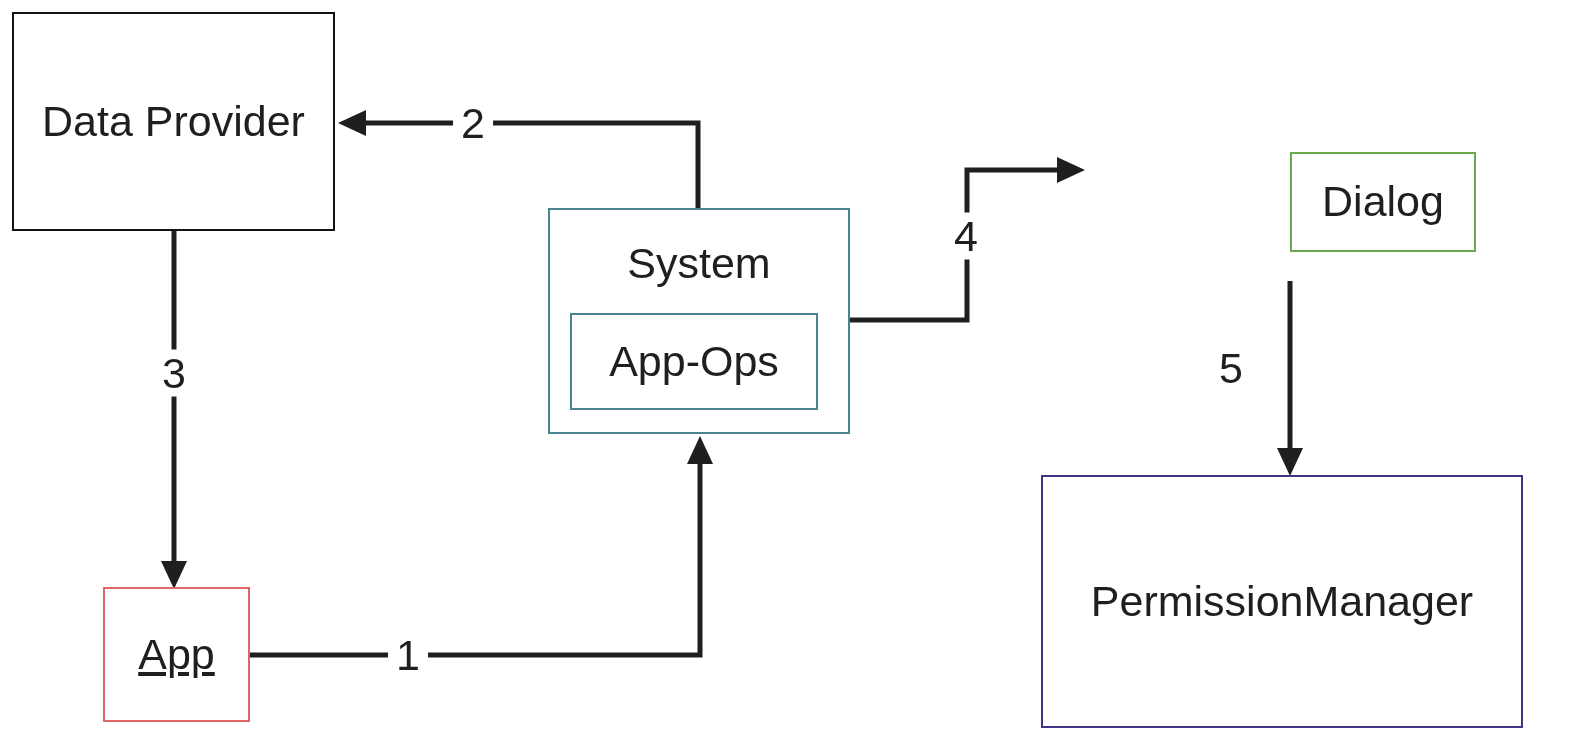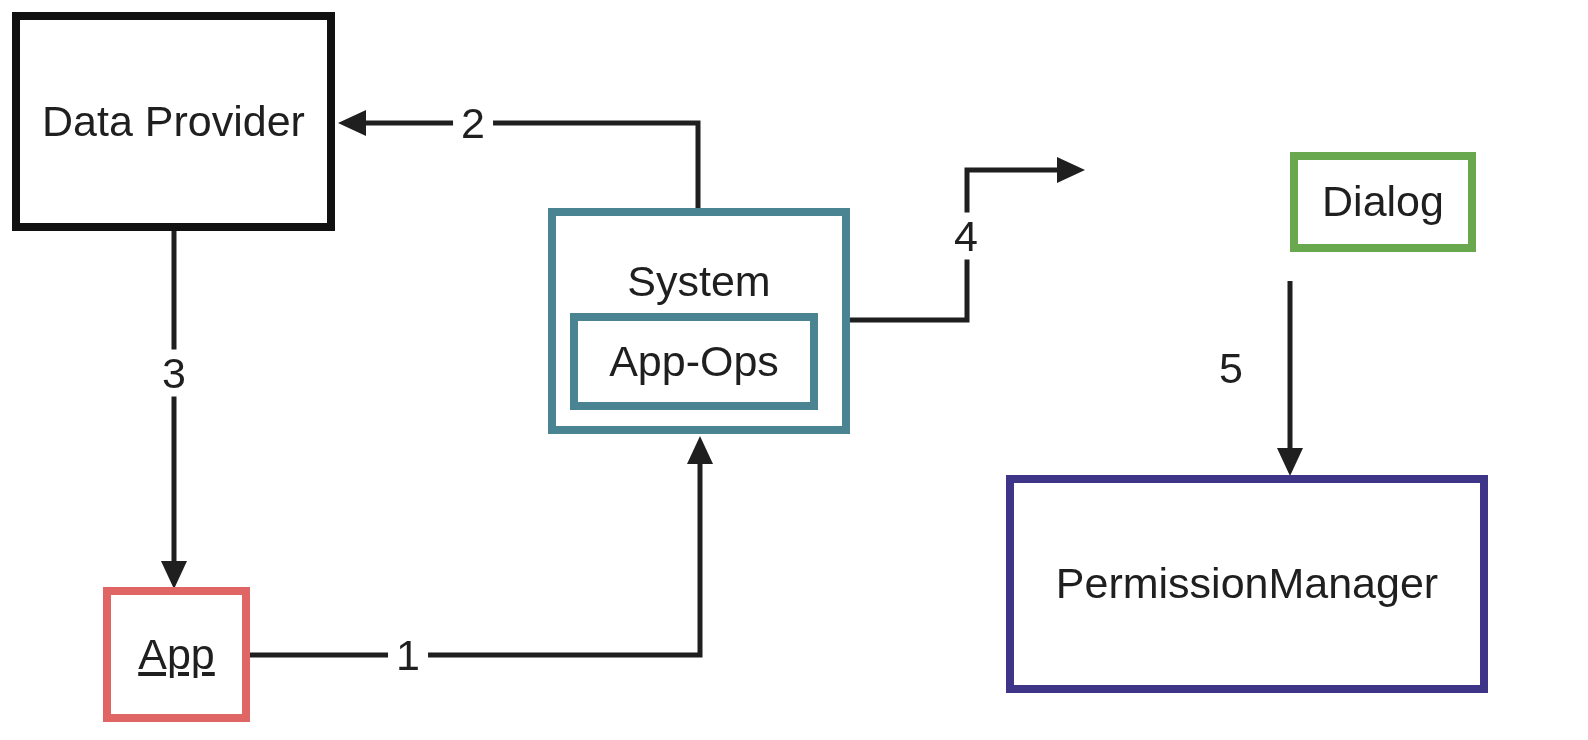--- a/index.html
+++ b/index.html
@@ -12,21 +12,21 @@
     color: #1f1f1f;
     overflow: hidden;
   }
   .connectors {
     position: absolute;
     left: 0; top: 0;
     width: 1588px; height: 740px;
   }
   .box {
     position: absolute;
-    border: 8px solid #8b5cf6;
+    border: 2px solid #8b5cf6;
     background: #ffffff;
     box-sizing: border-box;
   }
   .box-label {
     font-size: 43px;
     line-height: 1.1;
     color: #1f1f1f;
     white-space: nowrap;
   }
   .center-label {
@@ -49,23 +49,23 @@
     background: #ffffff;
     padding: 2px 8px;
     white-space: nowrap;
   }
   
   #box-data-provider   { left: 12px;   top: 12px;  width: 323px; height: 219px; }
   #box-system          { left: 548px;  top: 208px; width: 302px; height: 226px; }
   #box-app-ops         { left: 570px;  top: 313px; width: 248px; height: 97px;  }
   #box-system-ui       { left: 1083px; top: 59px;  width: 410px; height: 221px; }
   #box-dialog          { left: 1290px; top: 152px; width: 186px; height: 100px; }
-  #box-permission-mgr  { left: 1006px; top: 475px; width: 482px; height: 218px; }
+  #box-permission-mgr  { left: 1041px; top: 475px; width: 482px; height: 253px; }
   #box-app             { left: 103px;  top: 587px; width: 147px; height: 135px; text-decoration: underline; }
-  #label-system    { top: 42px; }
+  #label-system    { top: 30px; }
   #label-system-ui { top: 22px; }
   #arrow-label-1 { left: 408px;  top: 655px; }
   #arrow-label-2 { left: 473px;  top: 123px; }
   #arrow-label-3 { left: 174px;  top: 373px; }
   #arrow-label-4 { left: 966px;  top: 236px; }
   #arrow-label-5 { left: 1231px; top: 368px; }
 </style>
 </head>
 <body>
 

